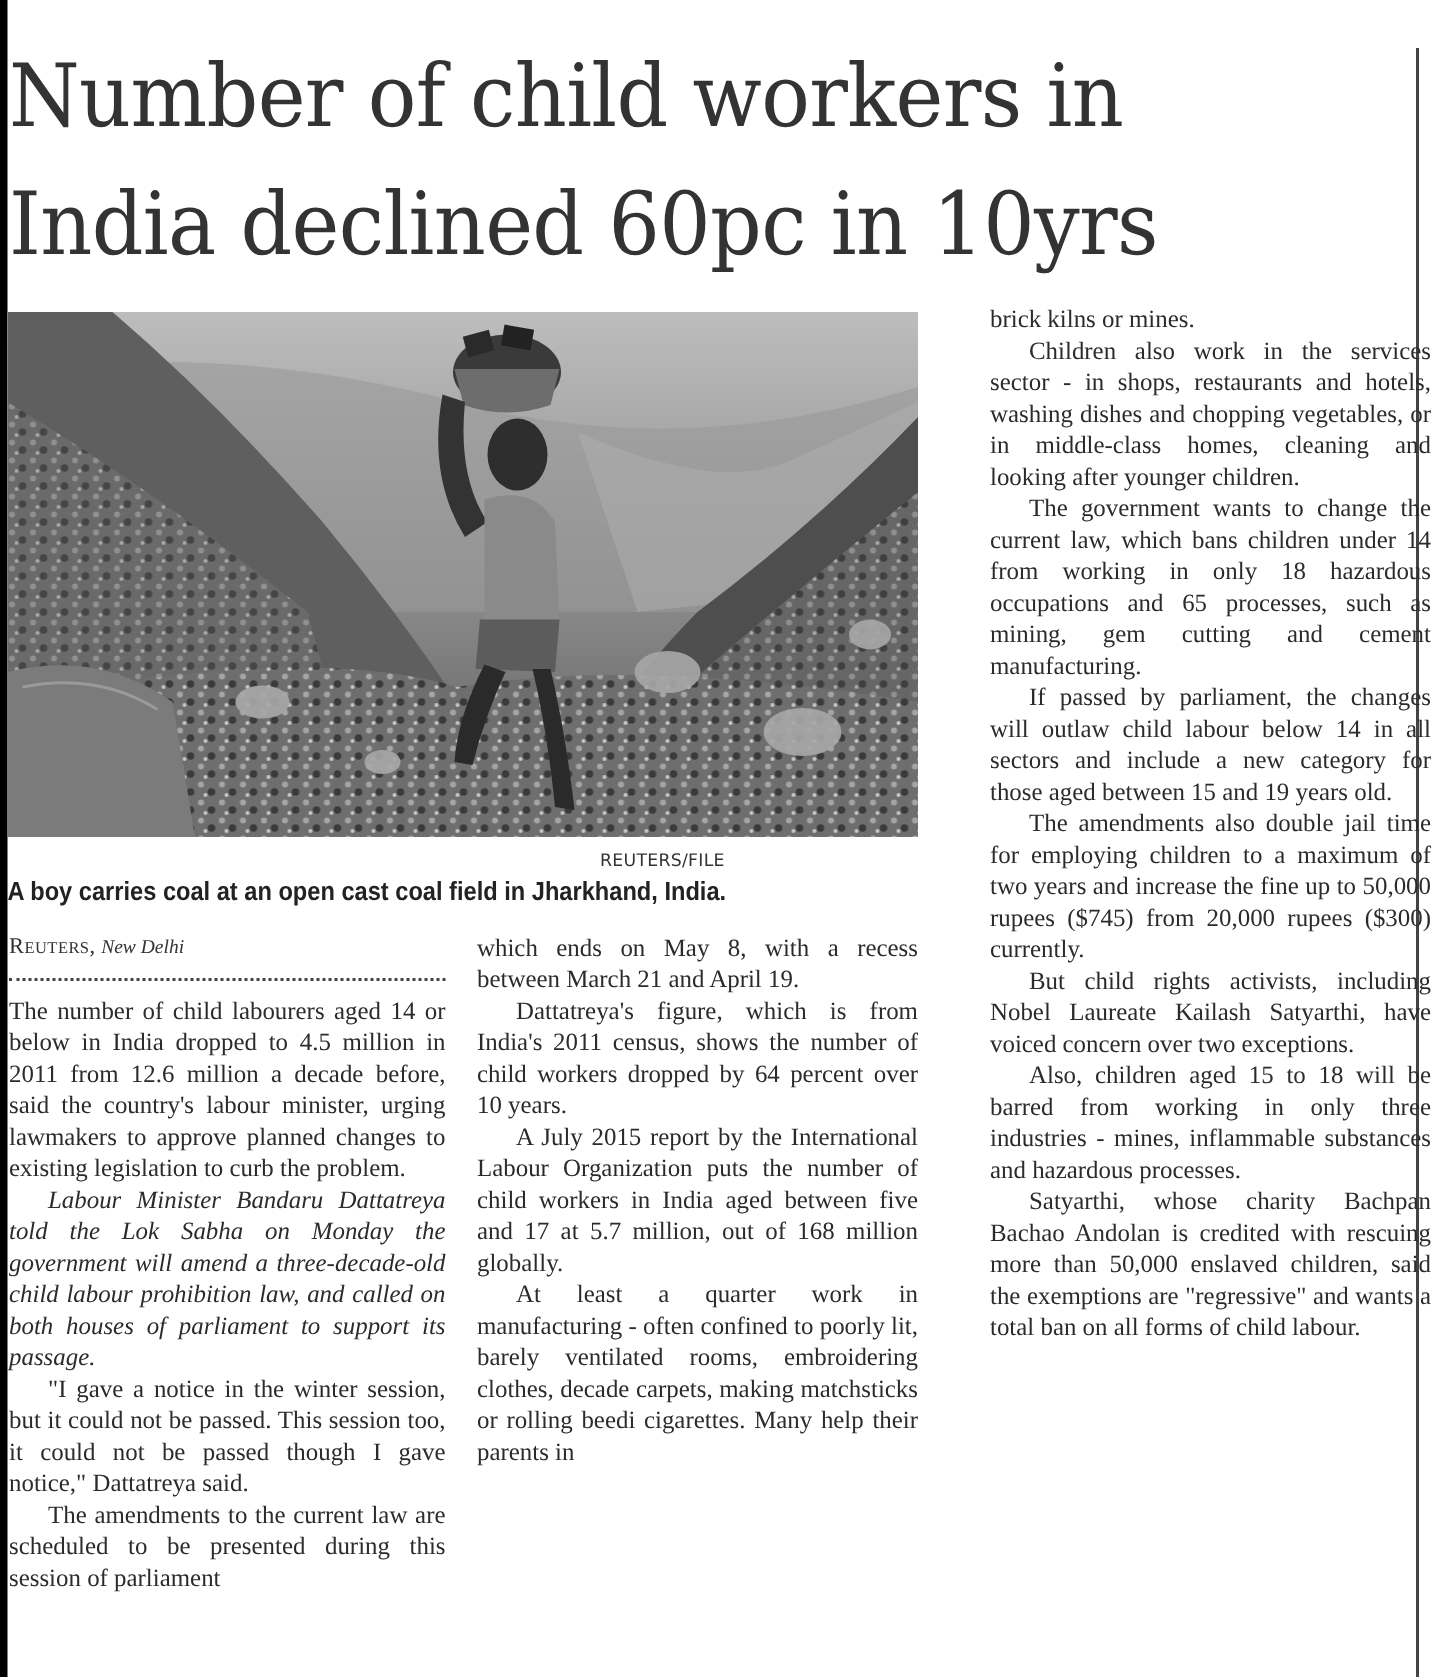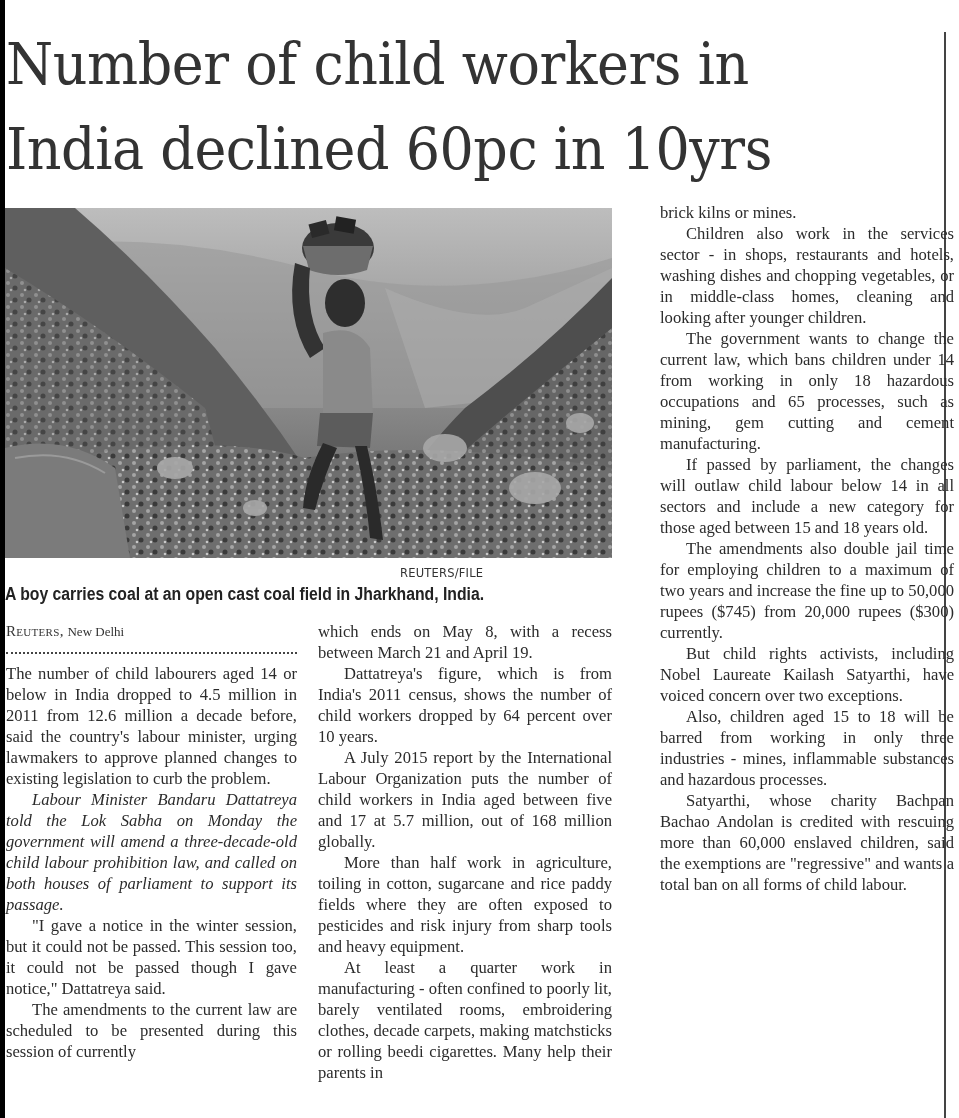--- a/index.html
+++ b/index.html
@@ -18,21 +18,21 @@
     font-family:"Liberation Sans", sans-serif; font-weight:bold; font-size:17.5px; color:#222;
     transform:scaleX(0.9); transform-origin:left top; white-space:nowrap; }
   .col { position:absolute; font-family:"Liberation Serif", serif; font-size:16.6px; line-height:21px; color:#2b2b2b; text-align:justify; }
   .col p { margin:0; text-indent:26px; }
   .col p.noindent { text-indent:0; }
   .col1 { left:6px; top:663px; width:291px; }
   .col2 { left:318px; top:621px; width:294px; }
   .col3 { left:632px; top:202px; width:294px;margin-left:28px; }
   .byline { position:absolute; left:6px; top:623px; font-family:"Liberation Serif", serif; font-size:15px; color:#333; }
   .byline .agency { font-variant:small-caps; letter-spacing:0.3px; }
-  .byline .place { font-size:13px;text-align:right; }
+  .byline .place { font-style:italic; font-size:13px;text-align:right; }
   .dots { position:absolute; left:6px; top:652px; width:291px; height:0; border-top:2px dotted #444; }
 </style>
 </head>
 <body>
 
 <div class="left-bar"></div>
 <div class="right-rule"></div>
 
 <h1 class="headline">
   <span>Number of child workers in</span>
@@ -99,33 +99,32 @@
 <div class="byline">
   <span class="agency">Reuters,</span>
   <span class="place">New Delhi</span>
 </div>
 <div class="dots"></div>
 
 <div class="col col1">
   <p class="noindent">The number of child labourers aged 14 or below in India dropped to 4.5 million in 2011 from 12.6 million a decade before, said the country's labour minister, urging lawmakers to approve planned changes to existing legislation to curb the problem.</p>
   <p style="word-spacing:0;font-style:italic;">Labour Minister Bandaru Dattatreya told the Lok Sabha on Monday the government will amend a three-decade-old child labour prohibition law, and called on both houses of parliament to support its passage.</p>
   <p>"I gave a notice in the winter session, but it could not be passed. This session too, it could not be passed though I gave notice," Dattatreya said.</p>
-  <p>The amendments to the current law are scheduled to be presented during this session of currently</p>
+  <p>The amendments to the current law are scheduled to be presented during this session of parliament</p>
 </div>
 
 <div class="col col2">
   <p class="noindent">which ends on May 8, with a recess between March 21 and April 19.</p>
   <p>Dattatreya's figure, which is from India's 2011 census, shows the number of child workers dropped by 64 percent over 10 years.</p>
   <p>A July 2015 report by the International Labour Organization puts the number of child workers in India aged between five and 17 at 5.7 million, out of 168 million globally.</p>
-  <p>More than half work in agriculture, toiling in cotton, sugarcane and rice paddy fields where they are often exposed to pesticides and risk injury from sharp tools and heavy equipment.</p>
   <p>At least a quarter work in manufacturing - often confined to poorly lit, barely ventilated rooms, embroidering clothes, decade carpets, making matchsticks or rolling beedi cigarettes. Many help their parents in</p>
 </div>
 
 <div class="col col3">
   <p class="noindent">brick kilns or mines.</p>
   <p>Children also work in the services sector - in shops, restaurants and hotels, washing dishes and chopping vegetables, or in middle-class homes, cleaning and looking after younger children.</p>
   <p>The government wants to change the current law, which bans children under 14 from working in only 18 hazardous occupations and 65 processes, such as mining, gem cutting and cement manufacturing.</p>
-  <p>If passed by parliament, the changes will outlaw child labour below 14 in all sectors and include a new category for those aged between 15 and 18 years old.</p>
+  <p>If passed by parliament, the changes will outlaw child labour below 14 in all sectors and include a new category for those aged between 15 and 19 years old.</p>
   <p>The amendments also double jail time for employing children to a maximum of two years and increase the fine up to 50,000 rupees ($745) from 20,000 rupees ($300) currently.</p>
   <p>But child rights activists, including Nobel Laureate Kailash Satyarthi, have voiced concern over two exceptions.</p>
   <p>Also, children aged 15 to 18 will be barred from working in only three industries - mines, inflammable substances and hazardous processes.</p>
-  <p>Satyarthi, whose charity Bachpan Bachao Andolan is credited with rescuing more than 60,000 enslaved children, said the exemptions are "regressive" and wants a total ban on all forms of child labour.</p>
+  <p>Satyarthi, whose charity Bachpan Bachao Andolan is credited with rescuing more than 50,000 enslaved children, said the exemptions are "regressive" and wants a total ban on all forms of child labour.</p>
 </div>
 
 </body></html>

